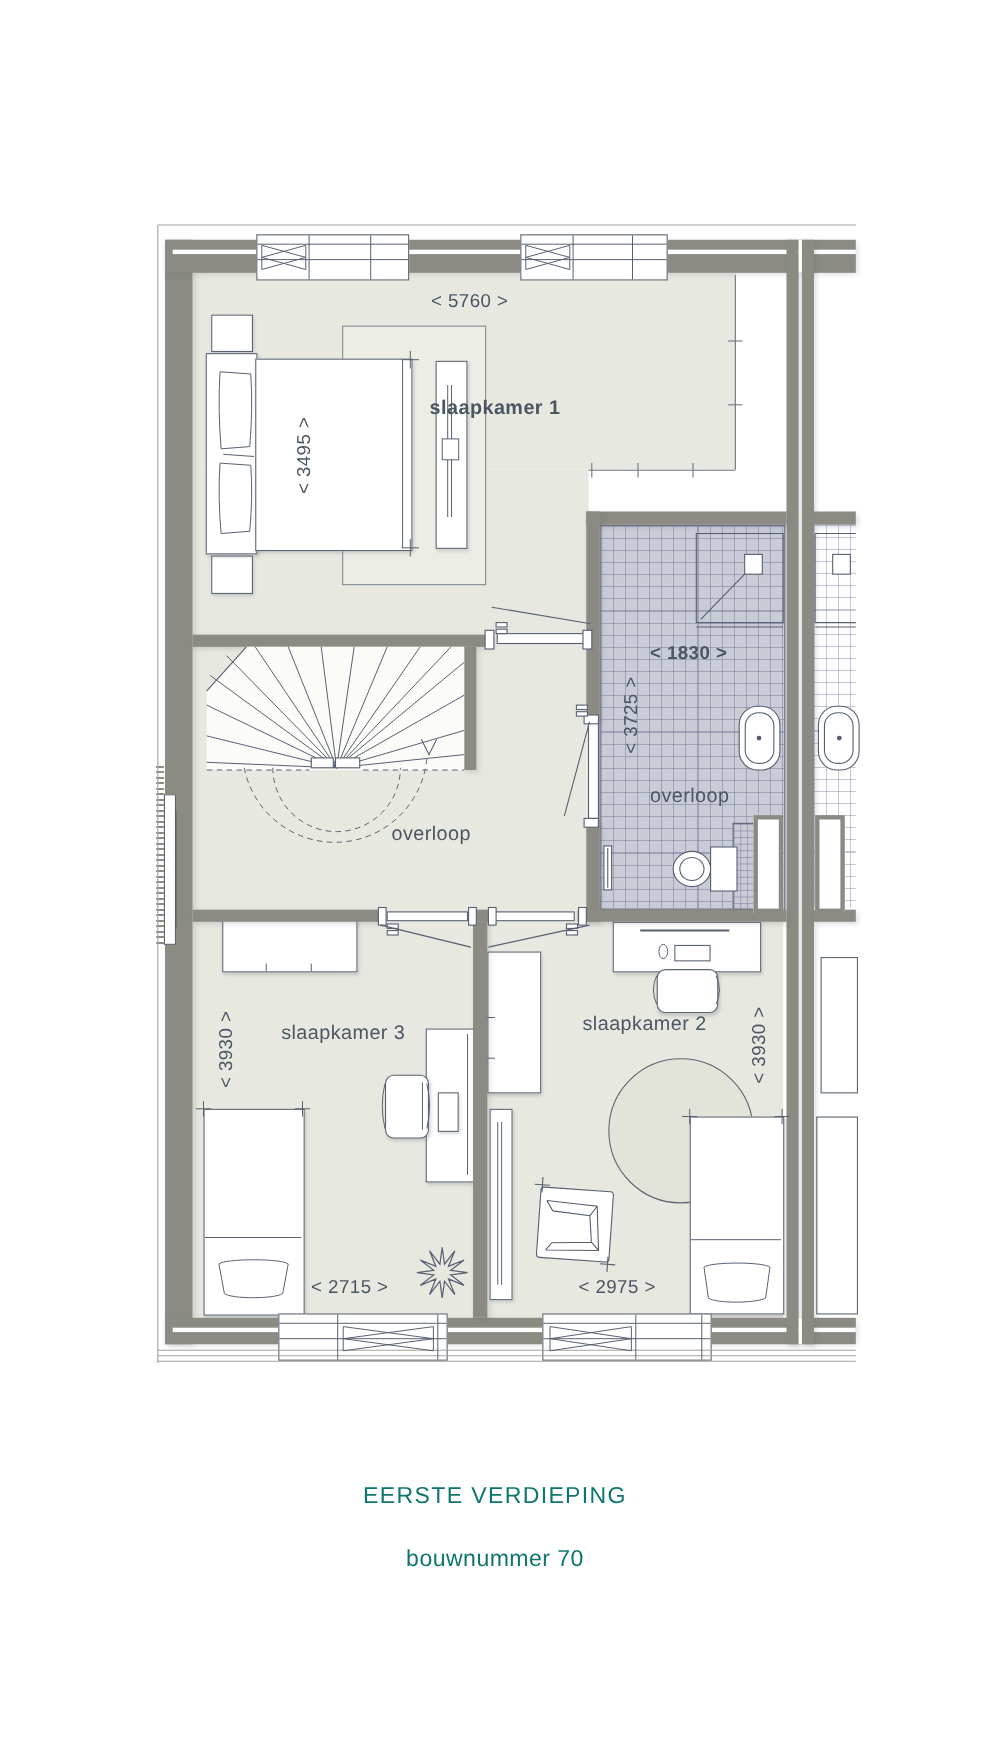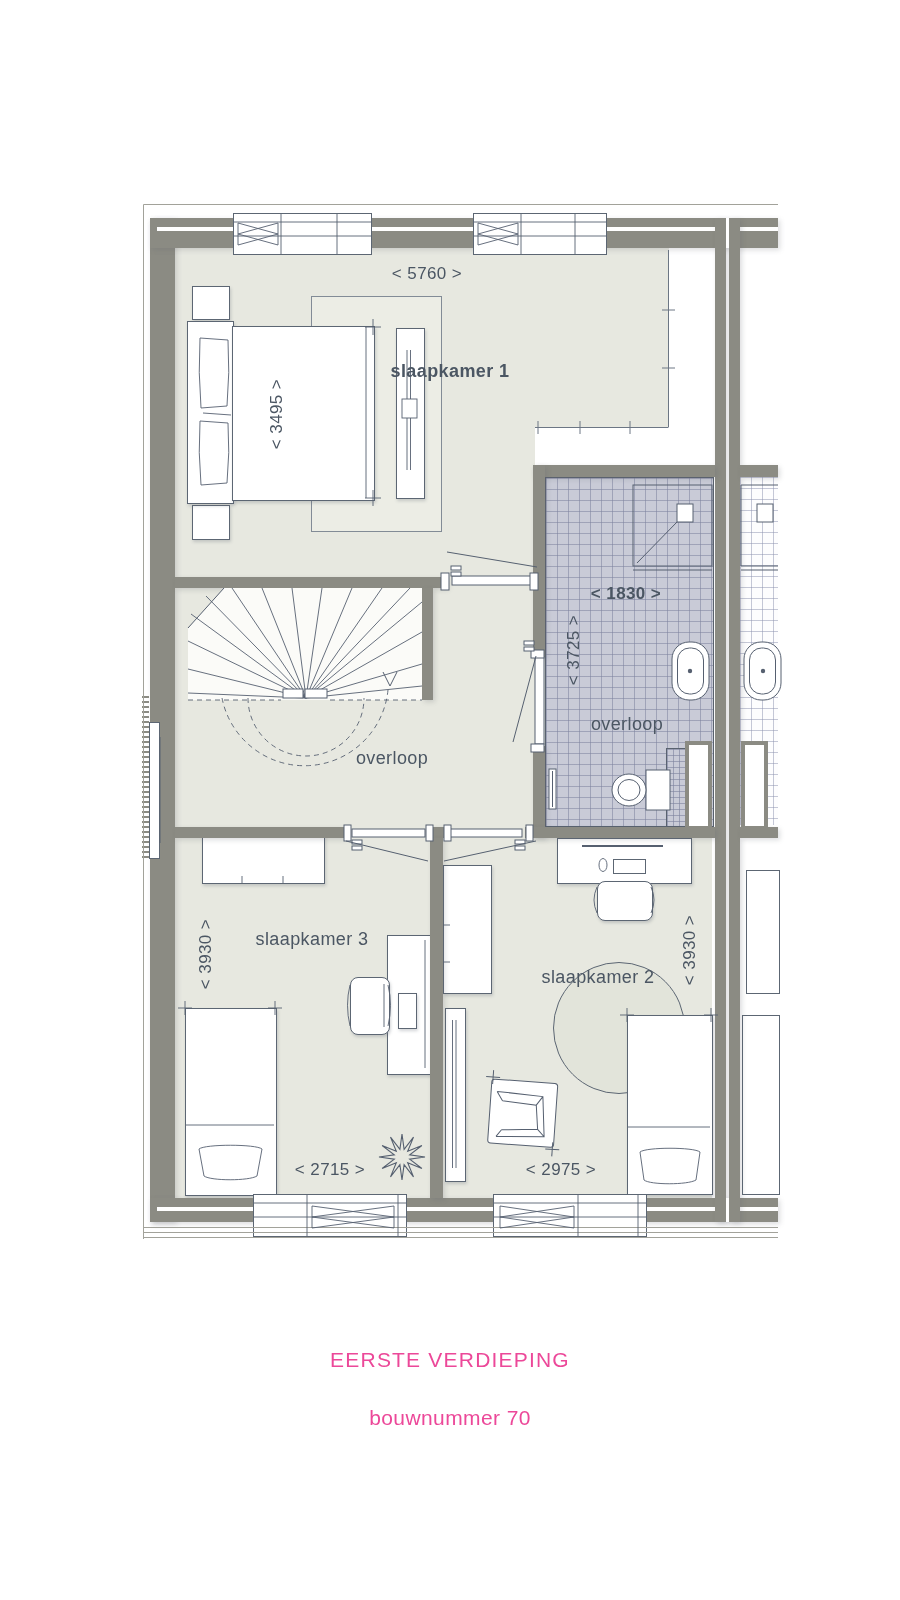--- a/index.html
+++ b/index.html
@@ -15,21 +15,21 @@
                       repeating-linear-gradient(to bottom,rgba(125,130,158,.55) 0 1px,transparent 1px 11px);}
   .tilesN{position:absolute;background-color:#fdfdfe;
      background-image:repeating-linear-gradient(to right,rgba(140,146,175,.5) 0 1px,transparent 1px 11px),
                       repeating-linear-gradient(to bottom,rgba(140,146,175,.5) 0 1px,transparent 1px 11px);}
   .shaft{position:absolute;background:#fff;border:4px solid #8b8b83;box-sizing:border-box;}
   .win{position:absolute;background:#ffffff;border:1px solid #5c6673;box-sizing:border-box;}
   .lbl{position:absolute;transform:translate(-50%,-50%);color:#4b5663;font-size:17px;
        letter-spacing:.4px;white-space:nowrap;}
   .lbl.room{font-size:18px;}
   .lbl.rot{transform:translate(-50%,-50%) rotate(-90deg);}
-  .cap{position:absolute;left:450px;transform:translateX(-50%);color:#ec4899;
+  .cap{position:absolute;left:450px;transform:translateX(-50%);color:#0f766e;
        font-size:21px;letter-spacing:1.2px;white-space:nowrap;}
   .cap2{letter-spacing:.4px;}
   svg{position:absolute;left:0;top:0;}
   .hatch{position:absolute;background:repeating-linear-gradient(to bottom,#8b8b83 0 2px,transparent 2px 5px);}
 </style>
 </head>
 <body>
 
 <div id="stage">
 
@@ -301,21 +301,21 @@
 
   <div class="lbl" style="left:427px;top:274px;">&lt; 5760 &gt;</div>
   <div class="lbl room" style="left:450px;top:371px;font-weight:bold;">slaapkamer 1</div>
   <div class="lbl rot" style="left:277px;top:414px;">&lt; 3495 &gt;</div>
   <div class="lbl" style="left:626px;top:594px;font-weight:bold;">&lt; 1830 &gt;</div>
   <div class="lbl rot" style="left:574px;top:650px;">&lt; 3725 &gt;</div>
   <div class="lbl room" style="left:627px;top:724px;">overloop</div>
   <div class="lbl room" style="left:392px;top:758px;">overloop</div>
   <div class="lbl room" style="left:312px;top:939px;">slaapkamer 3</div>
   <div class="lbl rot" style="left:206px;top:954px;">&lt; 3930 &gt;</div>
-  <div class="lbl" style="left:330px;top:1170px;">&lt; 2715 &gt;</div>
-  <div class="lbl room" style="left:586px;top:977px;margin-left:12px;">slaapkamer 2</div>
+  <div class="lbl" style="left:318px;top:1170px;">&lt; 2715 &gt;</div>
+  <div class="lbl room" style="left:586px;top:931px;">slaapkamer 2</div>
   <div class="lbl rot" style="left:690px;top:950px;">&lt; 3930 &gt;</div>
   <div class="lbl" style="left:561px;top:1170px;">&lt; 2975 &gt;</div>
 
   <div class="cap" style="top:1348px;">EERSTE VERDIEPING</div>
   <div class="cap cap2" style="top:1406px;">bouwnummer 70</div>
 
 </div>
 
 </body></html>

